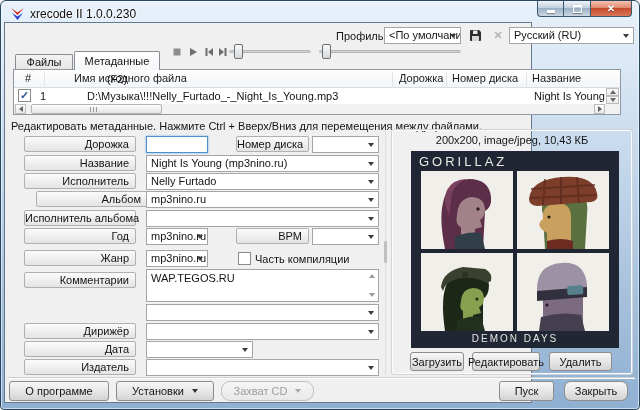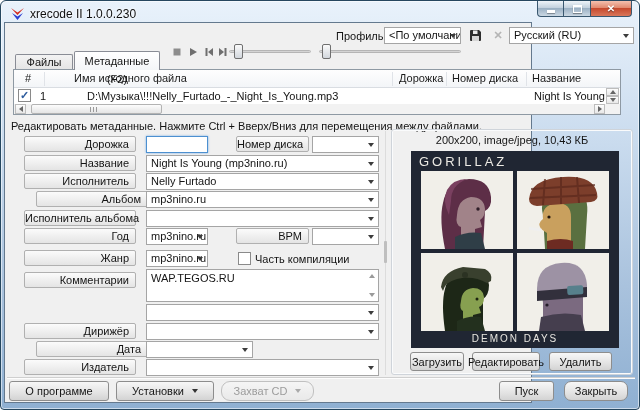--- a/index.html
+++ b/index.html
@@ -221,21 +221,21 @@
 
     <div class="combo" style="left:141px;top:281px;width:233px;">
       <span></span><i class="car"></i>
     </div>
 
     <div class="fieldbtn" style="top:300px;">Дирижёр</div>
     <div class="combo" style="left:141px;top:300px;width:233px;">
       <span></span><i class="car"></i>
     </div>
 
-    <div class="fieldbtn" style="top:318px;margin-left:12px;">Дата</div>
+    <div class="fieldbtn" style="top:318px;">Дата</div>
     <div class="combo" style="left:141px;top:318px;width:107px;">
       <span></span><i class="car"></i>
     </div>
 
     <div class="fieldbtn" style="top:336px;">Издатель</div>
     <div class="combo" style="left:141px;top:336px;width:233px;">
       <span></span><i class="car"></i>
     </div>
 
     <div class="splitline"></div>

